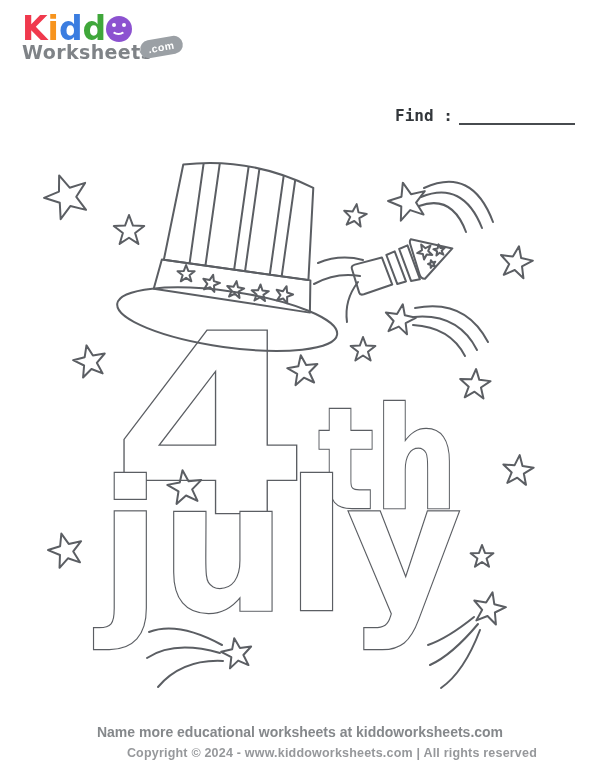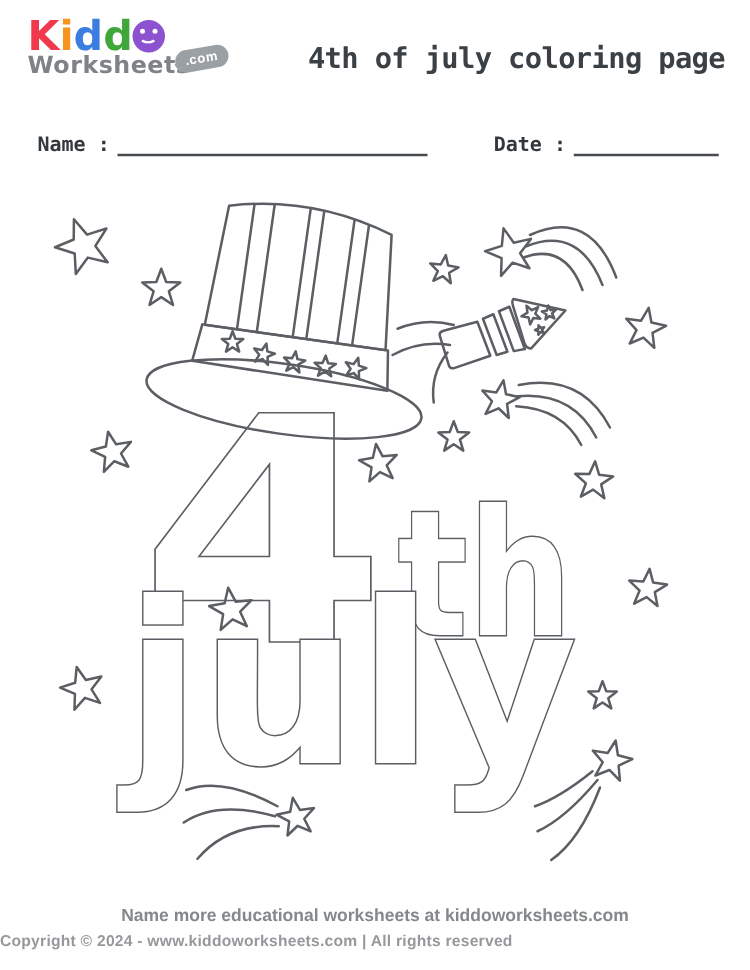--- a/index.html
+++ b/index.html
@@ -50,45 +50,40 @@
   .art use{stroke:var(--line-art);stroke-width:2;fill:#fff;stroke-linejoin:round}
   .art use.thin{stroke-width:1.5}
   .art use.fil{fill:var(--line-art);stroke-width:1}
   .fw{fill:#fff}
   .word{fill:#fff;stroke:var(--line-art);stroke-width:2.4;paint-order:stroke;
         font-family:"DejaVu Sans",sans-serif;font-weight:bold}
 
   
   .footer-find{position:absolute;left:0;top:724px;width:600px;text-align:center;
                font:bold 14px "Liberation Sans",sans-serif;color:var(--footer-gray1)}
-  .footer-copy{position:absolute;left:0;top:746px;width:537px;text-align:left;
+  .footer-copy{position:absolute;left:0;top:746px;width:537px;text-align:right;
                font:bold 12.5px "Liberation Sans",sans-serif;color:var(--footer-gray2);letter-spacing:.2px}
 </style>
 </head>
 <body>
 
 <div class="page">
 
   <div class="logo">
     <div class="logo-top">
       <span class="bl0">K</span><span class="bl1">i</span><span class="bl2">d</span><span class="bl3">d</span><span class="logo-o"><span class="eye l"></span><span class="eye r"></span><span class="smile"></span></span>
       <span class="logo-com">.com</span>
     </div>
     <div class="logo-sub">Worksheets</div>
   </div>
 
-  <h1 class="page-title">4th of july coloring page</h1>
 
   <div class="form-row">
-    <div class="field field-name">
-      <span>Name :</span>
-      <span class="blank name"></span>
-    </div>
     <div class="field field-date">
-      <span>Date :</span>
+      <span>Find :</span>
       <span class="blank date"></span>
     </div>
   </div>
 
   <svg class="art" width="600" height="776" viewBox="0 0 600 776">
     <defs>
       <path id="star5" vector-effect="non-scaling-stroke" d="M0,-1 L0.247,-0.34 L0.951,-0.309 L0.382,0.13 L0.588,0.809 L0,0.42 L-0.588,0.809 L-0.382,0.13 L-0.951,-0.309 L-0.247,-0.34 Z"></path>
       <clipPath id="crownClip">
         <path d="M-68,-105 Q-2,-122 64,-100 L72,-8 L-74,-8 Z"></path>
       </clipPath>

